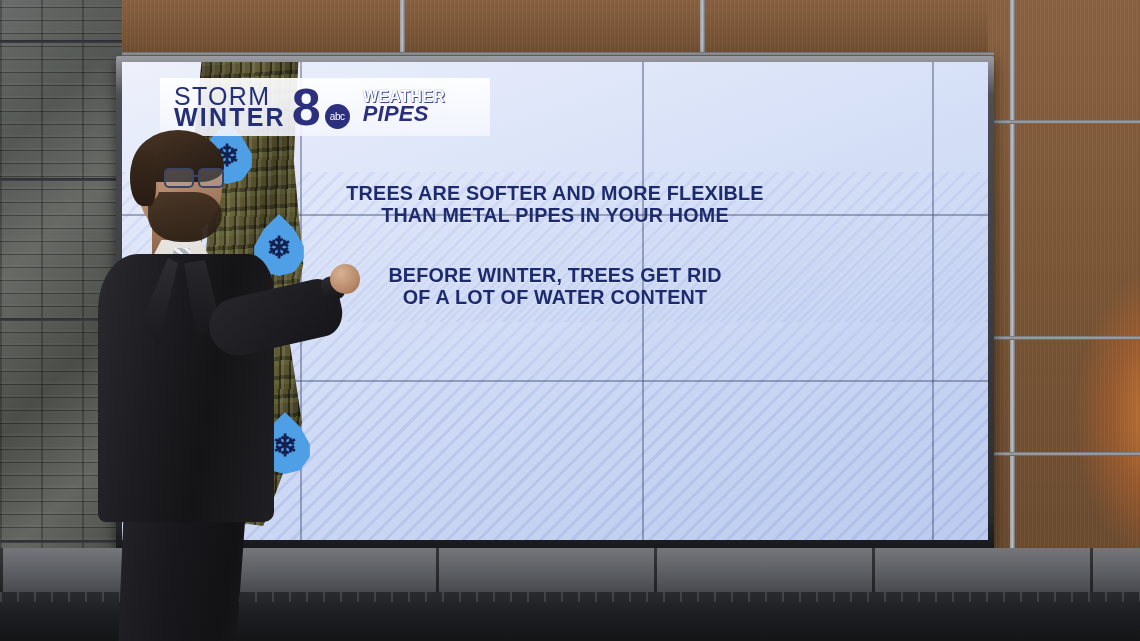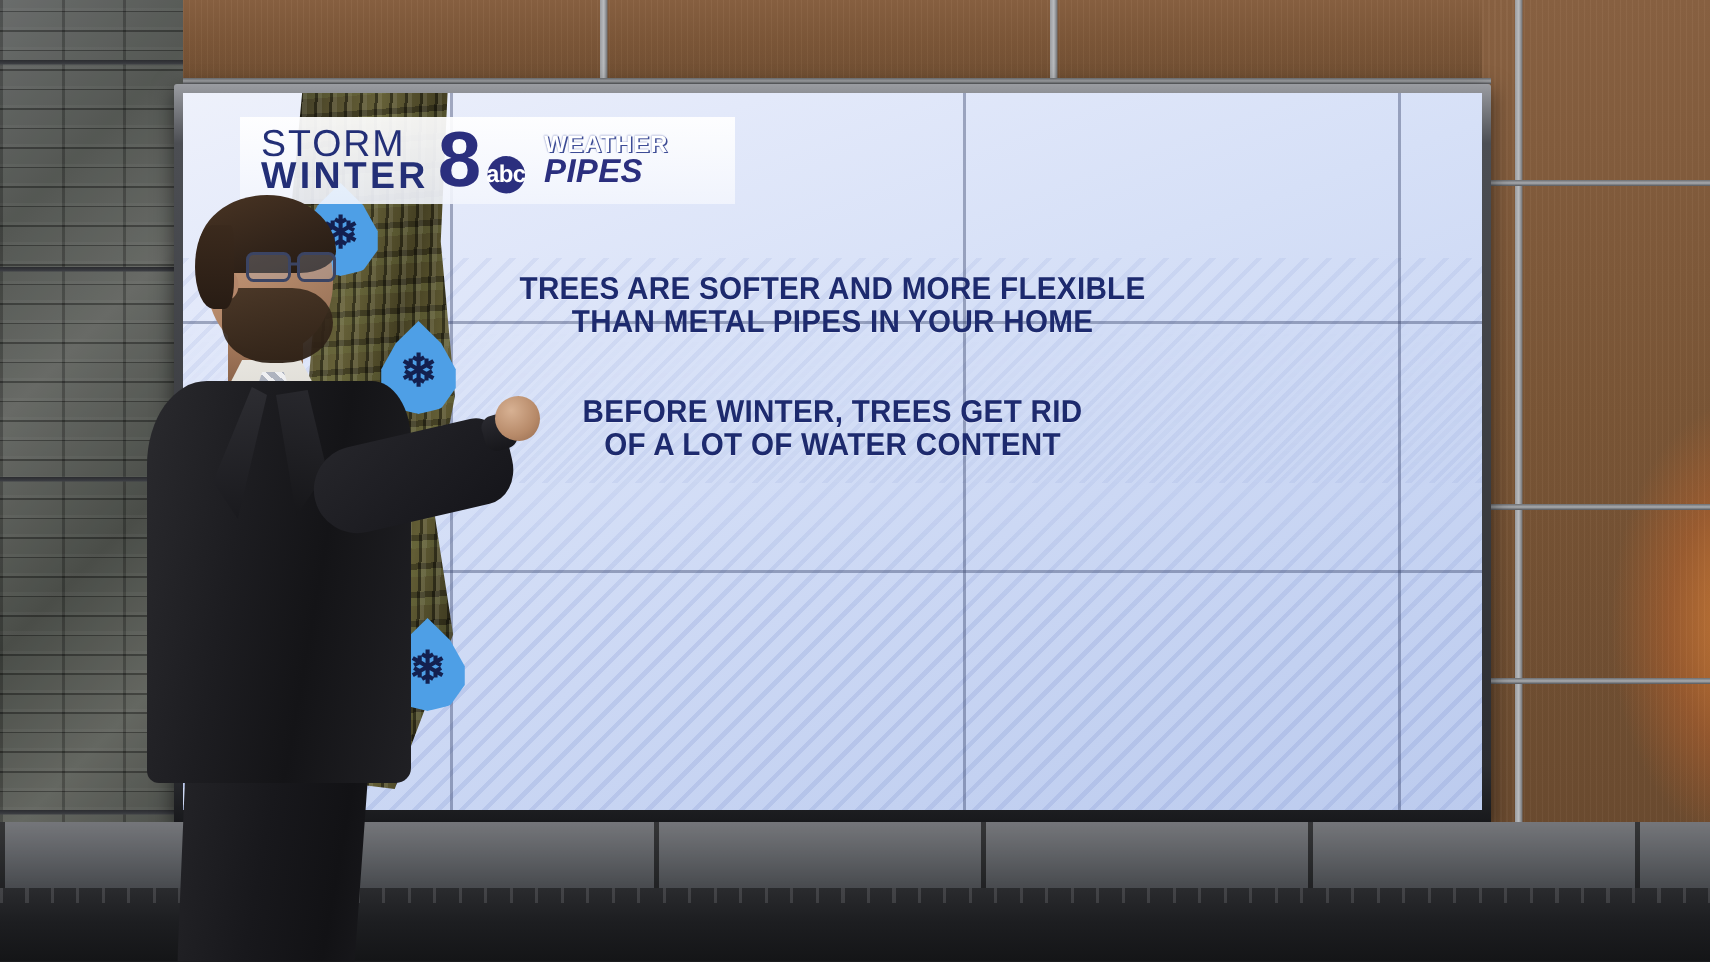--- a/index.html
+++ b/index.html
@@ -128,21 +128,21 @@
   .logo-storm { display:flex; flex-direction:column; line-height:.86; }
   .logo-storm .l1 { font-size:25px; font-weight:400; color:#232f77; letter-spacing:1.3px; }
   .logo-storm .l2 { font-size:25px; font-weight:800; color:#232f77; letter-spacing:2.2px; }
   .logo-eight {
     font-size:52px; font-weight:800; color:#2b2f7e; line-height:.8;
     margin-left:-1px; margin-top:1px;
   }
   .abc-circle {
     width:25px; height:25px; border-radius:50%; background:#2b2f7e;
     display:flex; align-items:center; justify-content:center;
-    color:#fff; font-size:16px; font-weight:700; letter-spacing:-.4px;
+    color:#fff; font-size:10px; font-weight:400; letter-spacing:-.4px;
     align-self:flex-end; margin-bottom:7px; margin-left:-3px;
   }
   .logo-wi { display:flex; flex-direction:column; line-height:.92; margin-left:6px; }
   .logo-wi .w1 { font-size:16px; font-weight:800; color:#fff; letter-spacing:.4px;
                  text-shadow:0 0 1px #4a5aa8, 1px 1px 0 #3c4a92; }
   .logo-wi .w2 { font-size:22px; font-weight:800; font-style:italic; color:#2b2f7e; letter-spacing:.2px; }
 
   
   .headline-plate {
     position:absolute; left:390px; top:14px; width:448px; height:56px;

